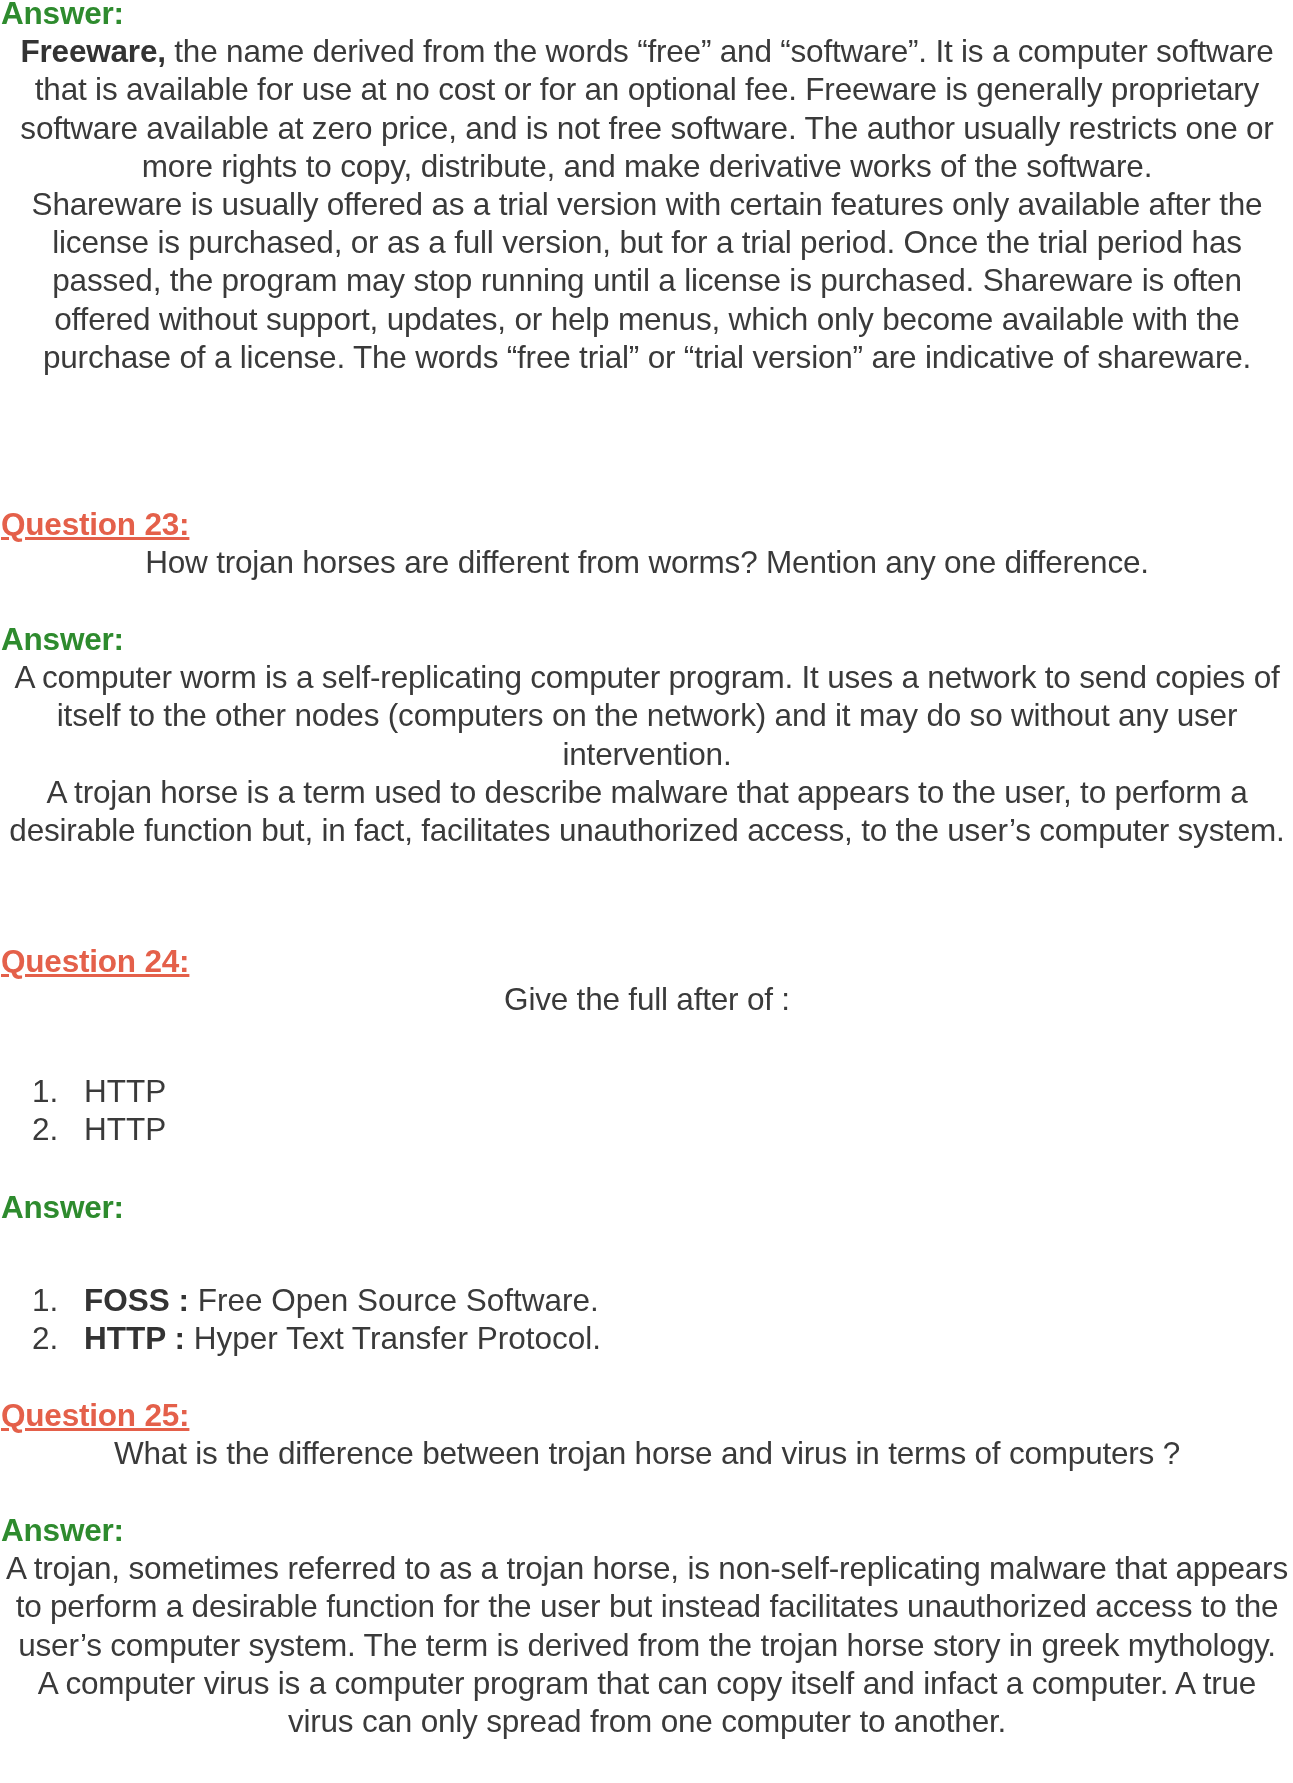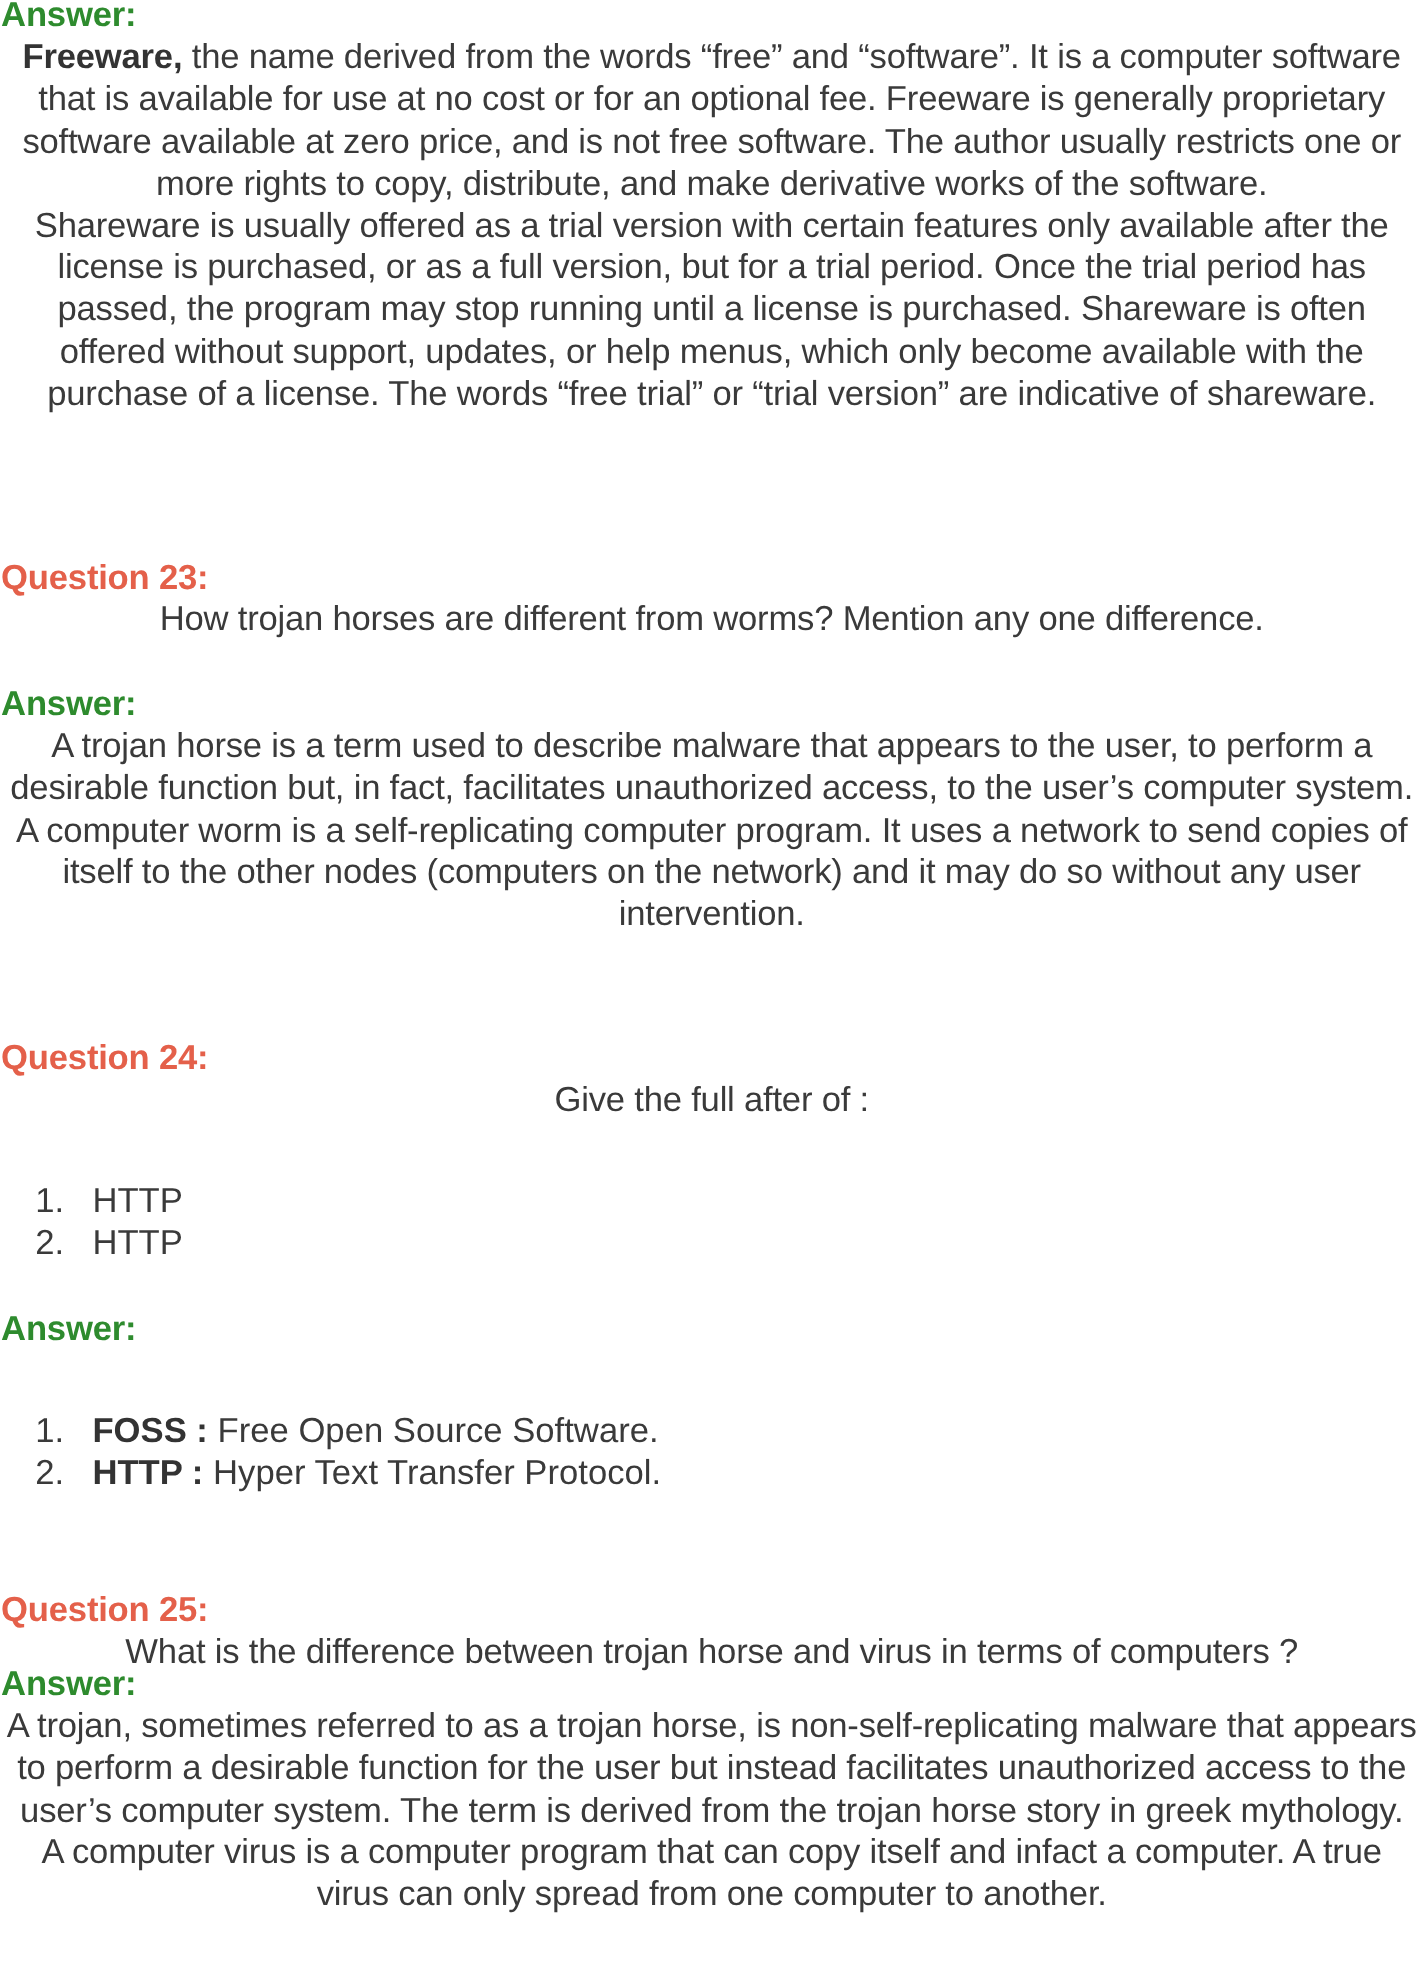--- a/index.html
+++ b/index.html
@@ -1,20 +1,20 @@
 <!DOCTYPE html>
 <html><head>
 <meta charset="utf-8">
 <style>
   html, body { margin:0; padding:0; background:#ffffff; }
   body { width:1293px; height:1783px; overflow:hidden; position:relative;
          font-family:"Liberation Sans", sans-serif; color:#3a3a3a; }
   .blk { position:absolute; left:1px; right:0; font-size:31.5px; line-height:38.2px; letter-spacing:-0.2px; }
   .ans-h { color:#2e8b2e; font-weight:bold; }
-  .q-h { color:#e4604a; font-weight:bold; }
+  .q-h { color:#e4604a; font-weight:bold;text-decoration:underline; }
   .p { margin:0;text-align:center; }
   b { font-weight:bold; color:#333; }
   .list { position:absolute; left:32px; font-size:31.5px; line-height:38.2px; }
   .li { display:flex; }
   .li .num { width:52px; }
 </style>
 </head>
 <body>
 
 <div class="blk" style="top:-6px;">
@@ -22,22 +22,22 @@
   <p class="p"><b>Freeware,</b><span> the name derived from the words “free” and “software”. It is a computer software that is available for use at no cost or for an optional fee. Freeware is generally proprietary software available at zero price, and is not free software. The author usually restricts one or more rights to copy, distribute, and make derivative works of the software.</span></p>
   <p class="p">Shareware is usually offered as a trial version with certain features only available after the license is purchased, or as a full version, but for a trial period. Once the trial period has passed, the program may stop running until a license is purchased. Shareware is often offered without support, updates, or help menus, which only become available with the purchase of a license. The words “free trial” or “trial version” are indicative of shareware.</p>
 </div>
 
 <div class="blk" style="top:505px;">
   <div class="q-h">Question 23:</div>
   <p class="p">How trojan horses are different from worms? Mention any one difference.</p>
 </div>
 <div class="blk" style="top:620px;">
   <div class="ans-h">Answer:</div>
+  <p class="p">A computer worm is a self-replicating computer program. It uses a network to send copies of itself to the other nodes (computers on the network) and it may do so without any user intervention.</p>
   <p class="p">A trojan horse is a term used to describe malware that appears to the user, to perform a desirable function but, in fact, facilitates unauthorized access, to the user’s computer system.</p>
-  <p class="p">A computer worm is a self-replicating computer program. It uses a network to send copies of itself to the other nodes (computers on the network) and it may do so without any user intervention.</p>
 </div>
 
 <div class="blk" style="top:942px;">
   <div class="q-h">Question 24:</div>
   <p class="p">Give the full after of :</p>
 </div>
 <div class="list" style="top:1072px;">
   <div class="li">
       <span class="num">1.</span>
       <span>HTTP</span>
@@ -54,21 +54,21 @@
   <div class="li">
       <span class="num">1.</span>
       <span><b>FOSS :</b><span> Free Open Source Software.</span></span>
     </div>
   <div class="li">
       <span class="num">2.</span>
       <span><b>HTTP :</b><span> Hyper Text Transfer Protocol.</span></span>
     </div>
 </div>
 
-<div class="blk" style="top:1396px;margin-top:48px;">
+<div class="blk" style="top:1396px;">
   <div class="q-h">Question 25:</div>
   <p class="p">What is the difference between trojan horse and virus in terms of computers ?</p>
 </div>
 <div class="blk" style="top:1511px;">
   <div class="ans-h">Answer:</div>
   <p class="p">A trojan, sometimes referred to as a trojan horse, is non-self-replicating malware that appears to perform a desirable function for the user but instead facilitates unauthorized access to the user’s computer system. The term is derived from the trojan horse story in greek mythology.</p>
   <p class="p">A computer virus is a computer program that can copy itself and infact a computer. A true virus can only spread from one computer to another.</p>
 </div>
 
 </body></html>

